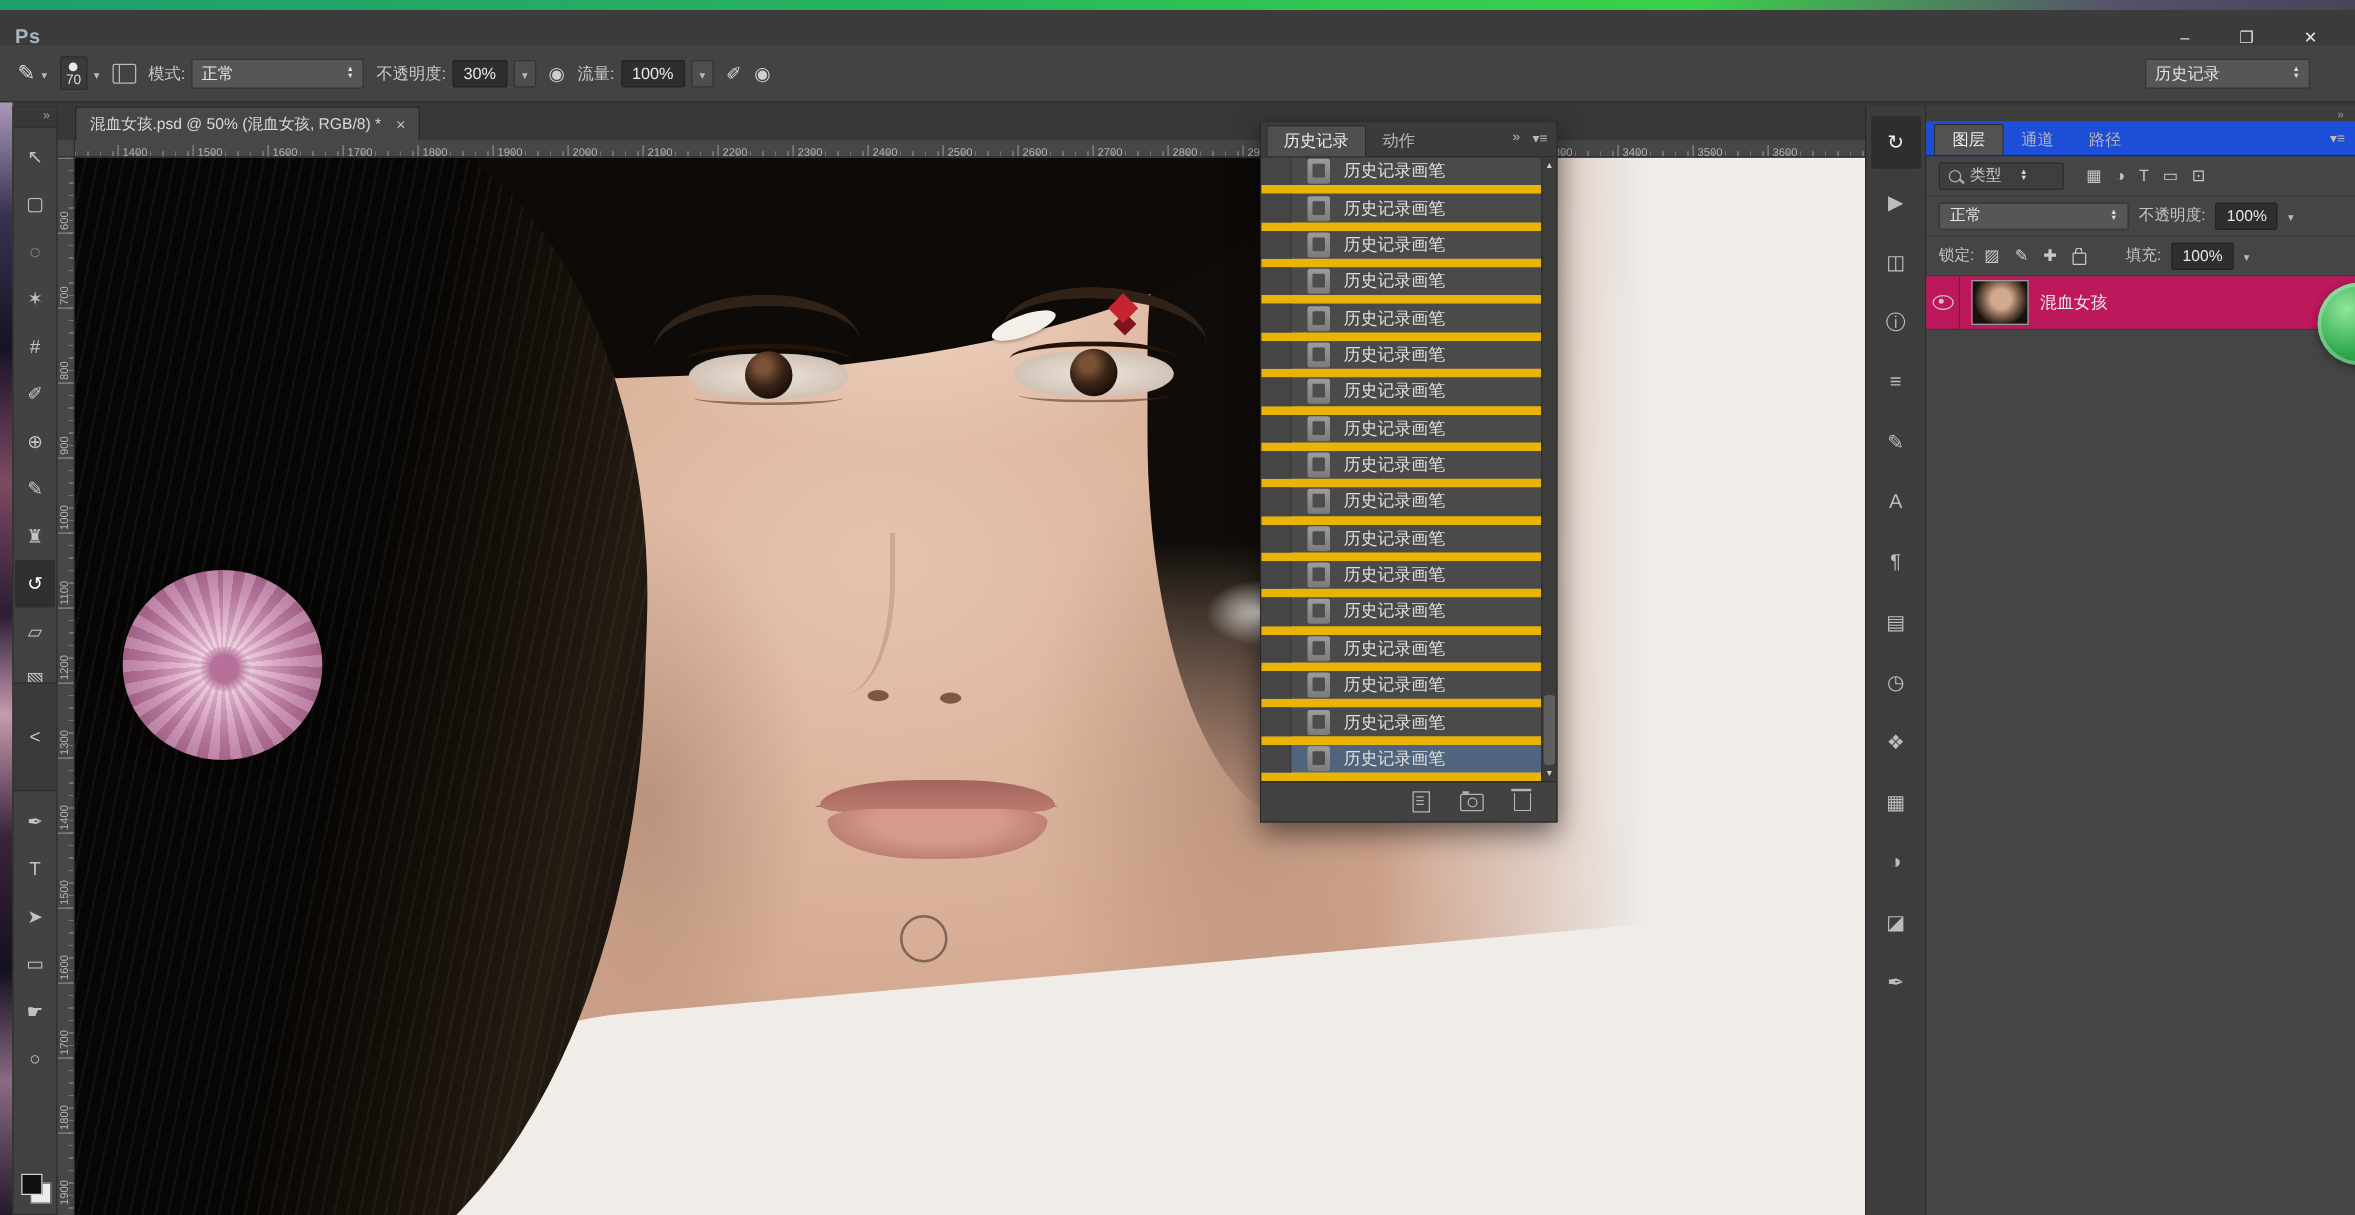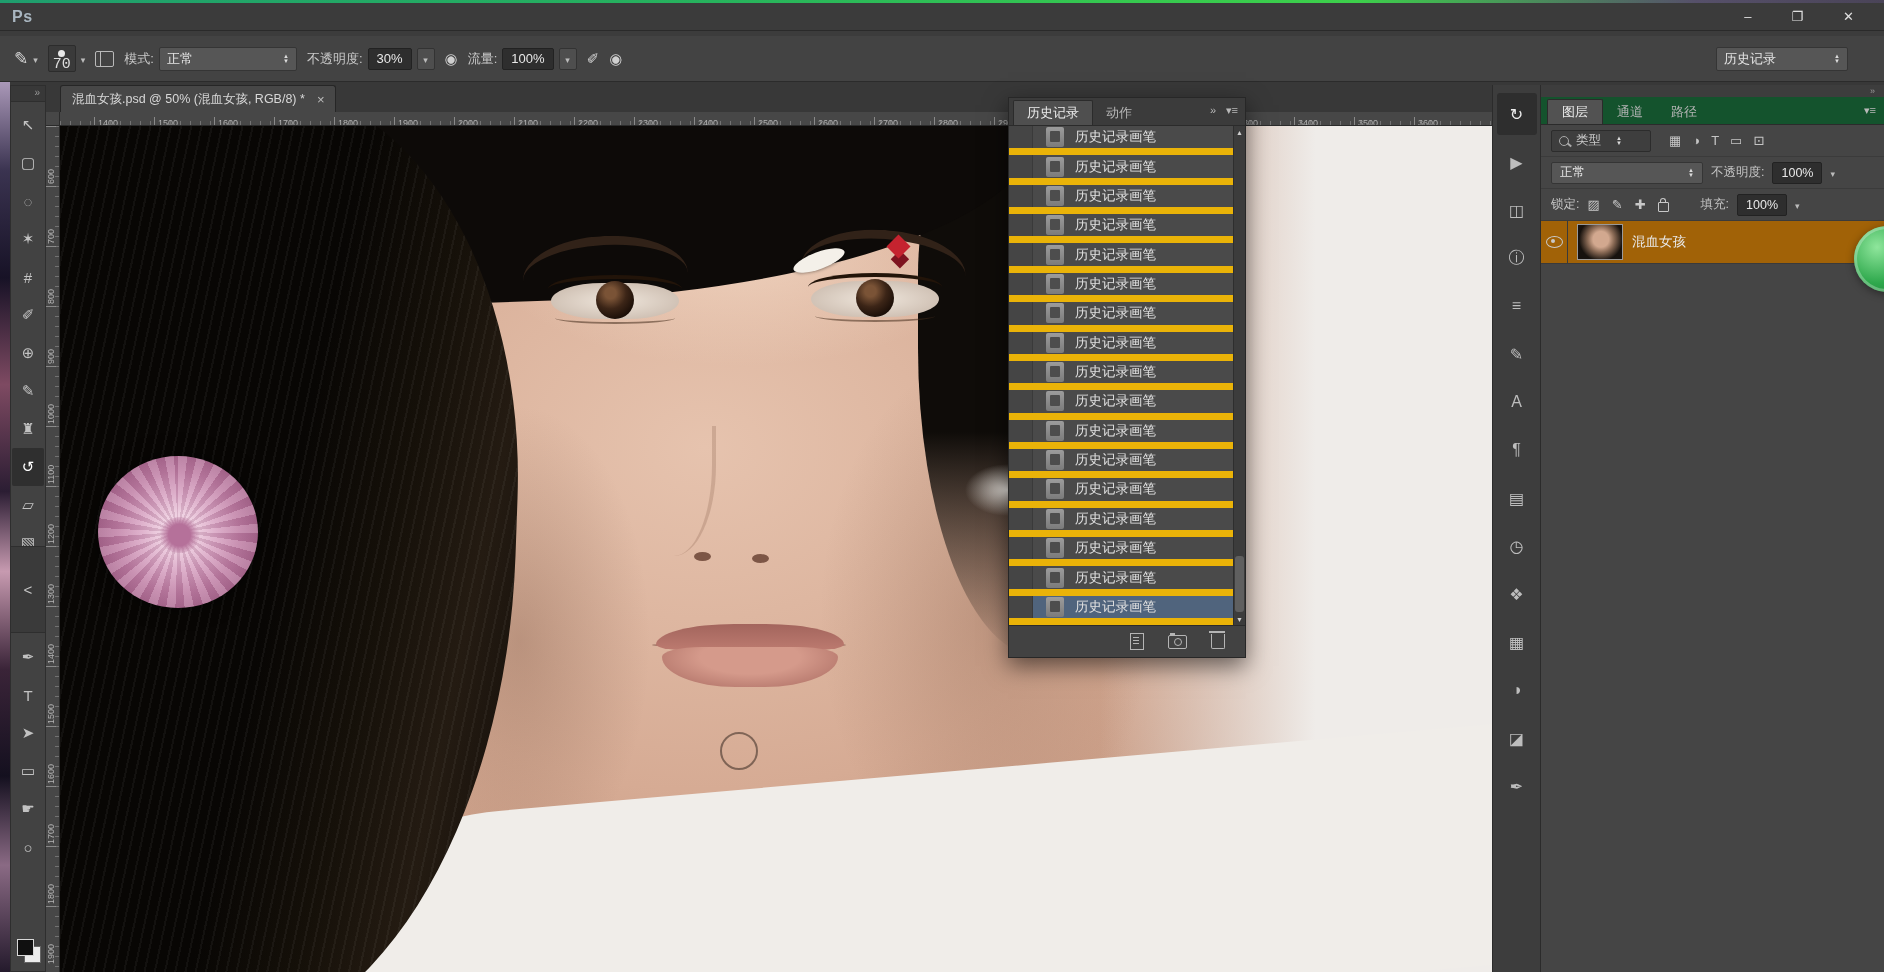--- a/index.html
+++ b/index.html
@@ -5,35 +5,35 @@
   html,body{margin:0;padding:0;background:#1d1d1d;}
   .screen{position:relative;width:1884px;height:972px;overflow:hidden;background:#3c3c3c;
           font-family:"Liberation Sans","DejaVu Sans",sans-serif;color:#c9c9c9;-webkit-user-select:none;}
   .abs{position:absolute;}
 
   
   .top-strip{left:0;top:0;width:100%;height:8px;
     background:linear-gradient(90deg,#1f9e6e 0%,#27b35d 38%,#36c94f 60%,#3dd04b 72%,#56506a 90%,#4a4458 100%);}
 
   
-  .menu-bar{left:0;top:3px;width:100%;height:28px;background:#3b3b3b;border-bottom:1px solid #2a2a2a;
+  .menu-bar{left:0;top:16px;width:100%;height:28px;background:#3b3b3b;border-bottom:1px solid #2a2a2a;
     display:flex;align-items:center;padding-left:12px;box-sizing:border-box;}
   .logo{font-weight:bold;color:#a9b6c0;font-size:16px;margin-right:24px;letter-spacing:.5px;}
   .menu-item{font-size:13px;color:#c9c9c9;margin-right:27px;white-space:nowrap;}
   .win-controls{margin-left:auto;display:flex;gap:40px;padding-right:30px;font-size:13px;color:#e0e0e0;}
 
   
   .options-bar{left:0;top:36px;width:100%;height:46px;background:#434343;border-bottom:1px solid #2b2b2b;
     display:flex;align-items:center;gap:10px;padding:0 14px;box-sizing:border-box;font-size:13px;}
   .ob-group{display:flex;align-items:center;gap:5px;}
   .ob-toolglyph{font-size:17px;color:#d5d5d5;}
   .mini-drop::after{content:"▾";font-size:9px;color:#bbb;}
   .brush-preview{display:flex;flex-direction:column;align-items:center;line-height:9px;padding:2px 4px;background:#3a3a3a;border:1px solid #2c2c2c;border-radius:2px;}
   .brush-dot{width:7px;height:7px;border-radius:50%;background:#e8e8e8;margin:2px 0 3px;}
-  .brush-size{font-size:15px;color:#ddd;font-family:Liberation Mono, monospace;}
+  .brush-size{font-size:11px;color:#ddd;}
   .ic-panels{width:17px;height:14px;border:1px solid #b9b9b9;border-radius:2px;position:relative;display:inline-block;}
   .ic-panels::after{content:"";position:absolute;left:4px;top:0;bottom:0;width:1px;background:#b9b9b9;}
   .osel{background:#565656;border:1px solid #353535;border-radius:2px;height:22px;display:flex;align-items:center;
         justify-content:space-between;padding:0 7px;color:#e4e4e4;}
   .osel.mode{width:122px;} .osel.workspace{width:116px;}
   .spin{display:flex;flex-direction:column;font-size:6px;line-height:5px;color:#ddd;margin-left:8px;}
   .spin::before{content:"▲";} .spin::after{content:"▼";}
   .oval{background:#2e2e2e;border:1px solid #222;height:20px;display:flex;align-items:center;padding:0 8px;color:#e8e8e8;border-radius:2px;}
   .ob-drop{width:16px;height:20px;background:#4e4e4e;border:1px solid #333;border-radius:2px;display:flex;align-items:center;justify-content:center;}
   .ob-ic{font-size:15px;color:#cfcfcf;}
@@ -158,39 +158,39 @@
 
   
   .dock{left:1492px;top:85px;width:48px;height:887px;background:#3d3d3d;border-left:1px solid #2b2b2b;box-sizing:border-box;
     display:flex;flex-direction:column;align-items:center;padding-top:8px;gap:6px;z-index:3;}
   .dock-ic{width:40px;height:42px;display:flex;align-items:center;justify-content:center;font-size:16px;color:#bdbdbd;border-radius:3px;flex:none;}
   .dock-ic.active{background:#2e2e2e;color:#ededed;}
 
   
   .right-panel{left:1540px;top:85px;width:344px;height:887px;background:#454545;border-left:1px solid #2b2b2b;box-sizing:border-box;z-index:3;}
   .rp-dockhead{height:12px;background:#3d3d3d;color:#9a9a9a;font-size:9px;text-align:right;padding-right:9px;line-height:12px;}
-  .rp-tabs{position:relative;height:27px;background:#14532d;border-bottom:1px solid #2b2b2b;display:flex;align-items:flex-end;padding-left:6px;text-align:center;}
+  .rp-tabs{position:relative;height:27px;background:#1d4ed8;border-bottom:1px solid #2b2b2b;display:flex;align-items:flex-end;padding-left:6px;text-align:center;}
   .rp-tab{height:24px;padding:0 14px;display:flex;align-items:center;font-size:13px;color:#b5b5b5;}
   .rp-tab.active{background:#525252;color:#ececec;border:1px solid #2b2b2b;border-bottom:none;border-radius:2px 2px 0 0;}
   .rp-menuicon{position:absolute;right:8px;top:7px;font-size:11px;color:#b9b9b9;}
   .rp-row{display:flex;align-items:center;gap:8px;padding:0 10px;border-bottom:1px solid #3b3b3b;height:31px;font-size:12.5px;}
   .kind-box{display:flex;align-items:center;gap:7px;background:#3e3e3e;border:1px solid #2c2c2c;border-radius:2px;height:22px;padding:0 7px;width:100px;box-sizing:border-box;}
   .mini-zoom{width:8px;height:8px;border:1.5px solid #aaa;border-radius:50%;position:relative;display:inline-block;}
   .mini-zoom::after{content:"";position:absolute;width:5px;height:1.5px;background:#aaa;right:-4px;bottom:-1px;transform:rotate(40deg);}
   .filter-ics{display:flex;gap:11px;margin-left:10px;font-size:13px;color:#c5c5c5;align-items:center;}
   .sel{background:#565656;border:1px solid #353535;border-radius:2px;height:22px;display:flex;align-items:center;justify-content:space-between;padding:0 8px;width:152px;color:#e4e4e4;box-sizing:border-box;}
   .rp-label{color:#c5c5c5;}
   .mini-lock{width:9px;height:8px;border:1px solid #c8c8c8;border-radius:1px;position:relative;display:inline-block;margin-top:4px;}
   .mini-lock::before{content:"";position:absolute;left:1px;top:-5px;width:4px;height:4px;border:1px solid #c8c8c8;border-bottom:none;border-radius:3px 3px 0 0;}
   .lock-ics{display:flex;gap:12px;align-items:center;font-size:13px;color:#c8c8c8;}
   [data-name="lock-transparent-icon"]::before{content:"▨";}
   [data-name="lock-brush-icon"]::before{content:"✎";}
   [data-name="lock-position-icon"]::before{content:"✚";}
   .layer-row{display:flex;align-items:center;gap:9px;padding:0 0 0 0;height:42px;border-bottom:1px solid #3a3a3a;}
-  .layer-row.selected{background:#a16207;}
+  .layer-row.selected{background:#be185d;}
   .eyebox{width:26px;align-self:stretch;display:flex;align-items:center;justify-content:center;border-right:1px solid #3a3a3a;flex:none;}
   .mini-eye{width:15px;height:10px;border:1px solid #c9c9c9;border-radius:50%;position:relative;display:inline-block;}
   .mini-eye::after{content:"";position:absolute;left:4px;top:2px;width:4px;height:4px;border-radius:50%;background:#c9c9c9;}
   .thumb{width:46px;height:36px;border:1px solid #9a9a9a;box-sizing:border-box;flex:none;}
   .thumb-photo{background:radial-gradient(circle at 52% 42%,#d2a88f 0 26%,#8a6a55 44%,#17120e 72%);}
   .thumb-white{background:#f5f5f5;}
   .layer-name{font-size:13.5px;color:#e8e8e8;}
   .layer-row.locked .layer-name{font-style:italic;}
   .layer-lock{margin-left:auto;margin-right:14px;display:none;}
   .layer-row.locked .layer-lock{display:inline-block;}

